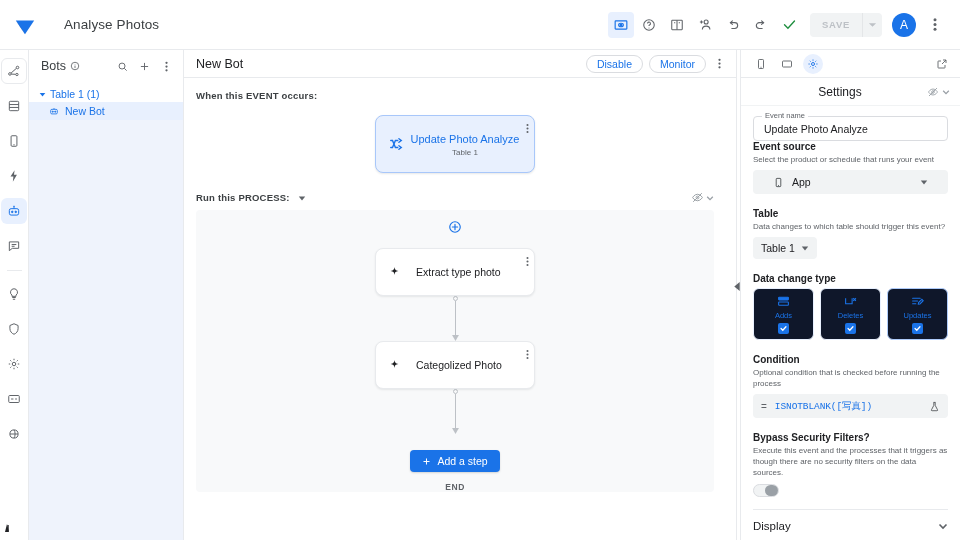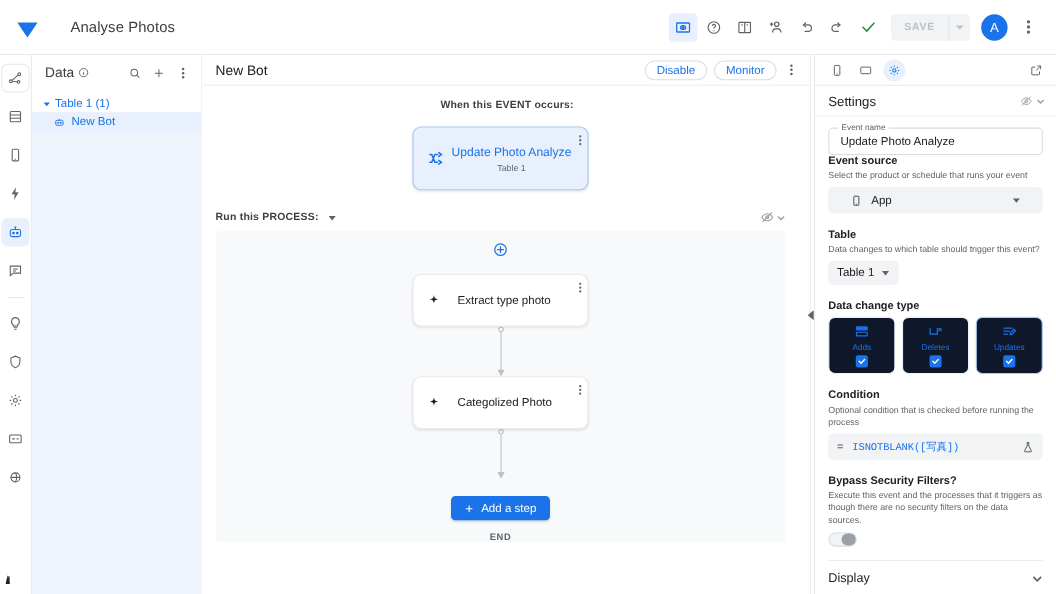--- a/index.html
+++ b/index.html
@@ -108,21 +108,21 @@
   .pill {
     font-size: 10.5px; color: #1a73e8; border: 1px solid #dadce0;
     border-radius: 12px; padding: 2px 10px; margin-left: 6px; cursor: pointer; background:#fff;
   }
   .kebab-sm { width: 18px; height: 18px; display:flex; align-items:center; justify-content:center; color:#5f6368; margin-left:4px; cursor:pointer; }
 
   .canvas-scroll { flex: 1; overflow: hidden; position: relative; background: #fff; padding: 0 10px 0 0; }
 
   .section-label {
     font-size: 9.5px; color: #3c4043; font-weight: 600;
-    letter-spacing: .2px; padding: 12px 0 0 12px; text-align: center;
+    letter-spacing: .2px; padding: 12px 0 0 12px;
   }
 
   .event-card {
     width: 160px; min-height: 58px; margin: 14px auto 0;
     background: #e8f0fe; border: 1px solid #a8c7fa; border-radius: 8px;
     display: flex; align-items: center; padding: 8px 10px;
     position: relative; box-shadow: 0 1px 2px rgba(60,64,67,.12);
     cursor: pointer;
   }
   .event-ico { width: 20px; color: #1a73e8; display:flex; align-items:center; justify-content:center; }
@@ -194,21 +194,21 @@
     display: flex; align-items: center; justify-content: center;
     color: #5f6368; cursor: pointer;
   }
   .st-ico.active { background: #e8f0fe; color: #1a73e8; }
   .st-spacer { flex: 1; }
 
   .settings-head {
     height: 28px; display: flex; align-items: center;
     padding: 0 10px 0 12px; border-bottom: 1px solid #f1f3f4;
   }
-  .settings-head-title { flex: 1; font-size: 12px; color: #202124; }
+  .settings-head-title { flex: 1; font-size: 12px; color: #202124; text-align: center; }
 
   .settings-scroll { flex: 1; overflow: hidden; padding: 10px 12px 0 12px; }
 
   .field-outline {
     border: 1px solid #dadce0; border-radius: 4px;
     padding: 6px 10px 5px; position: relative; 
   }
   .field-legend {
     position: absolute; top: -6px; left: 8px; background: #fff;
     font-size: 7.5px; color: #5f6368; padding: 0 3px;
@@ -430,21 +430,21 @@
         <svg width="9" height="12" viewBox="0 0 9 12" fill="currentColor">
           <polygon points="0,12 2,4 4,12"></polygon>
             <rect x="2.4" y="5" width="1.3" height="6"></rect>
         </svg>
       </div>
     </div>
 
     <div class="bots">
       <div class="bots-head">
         <div class="bots-title-row">
-          <span class="bots-title">Data</span>
+          <span class="bots-title">Bots</span>
           <span style="color:#5f6368;display:flex">
             <svg width="10" height="10" viewBox="0 0 24 24" fill="none" stroke="currentColor" stroke-width="2">
               <circle cx="12" cy="12" r="9"></circle>
                 <path d="M12 11v6"></path>
                 <circle cx="12" cy="7.6" r="1" fill="currentColor" stroke="none"></circle>
             </svg>
           </span>
         </div>
         <span class="mini">
           <svg width="11" height="11" viewBox="0 0 24 24" fill="none" stroke="currentColor" stroke-width="2">

